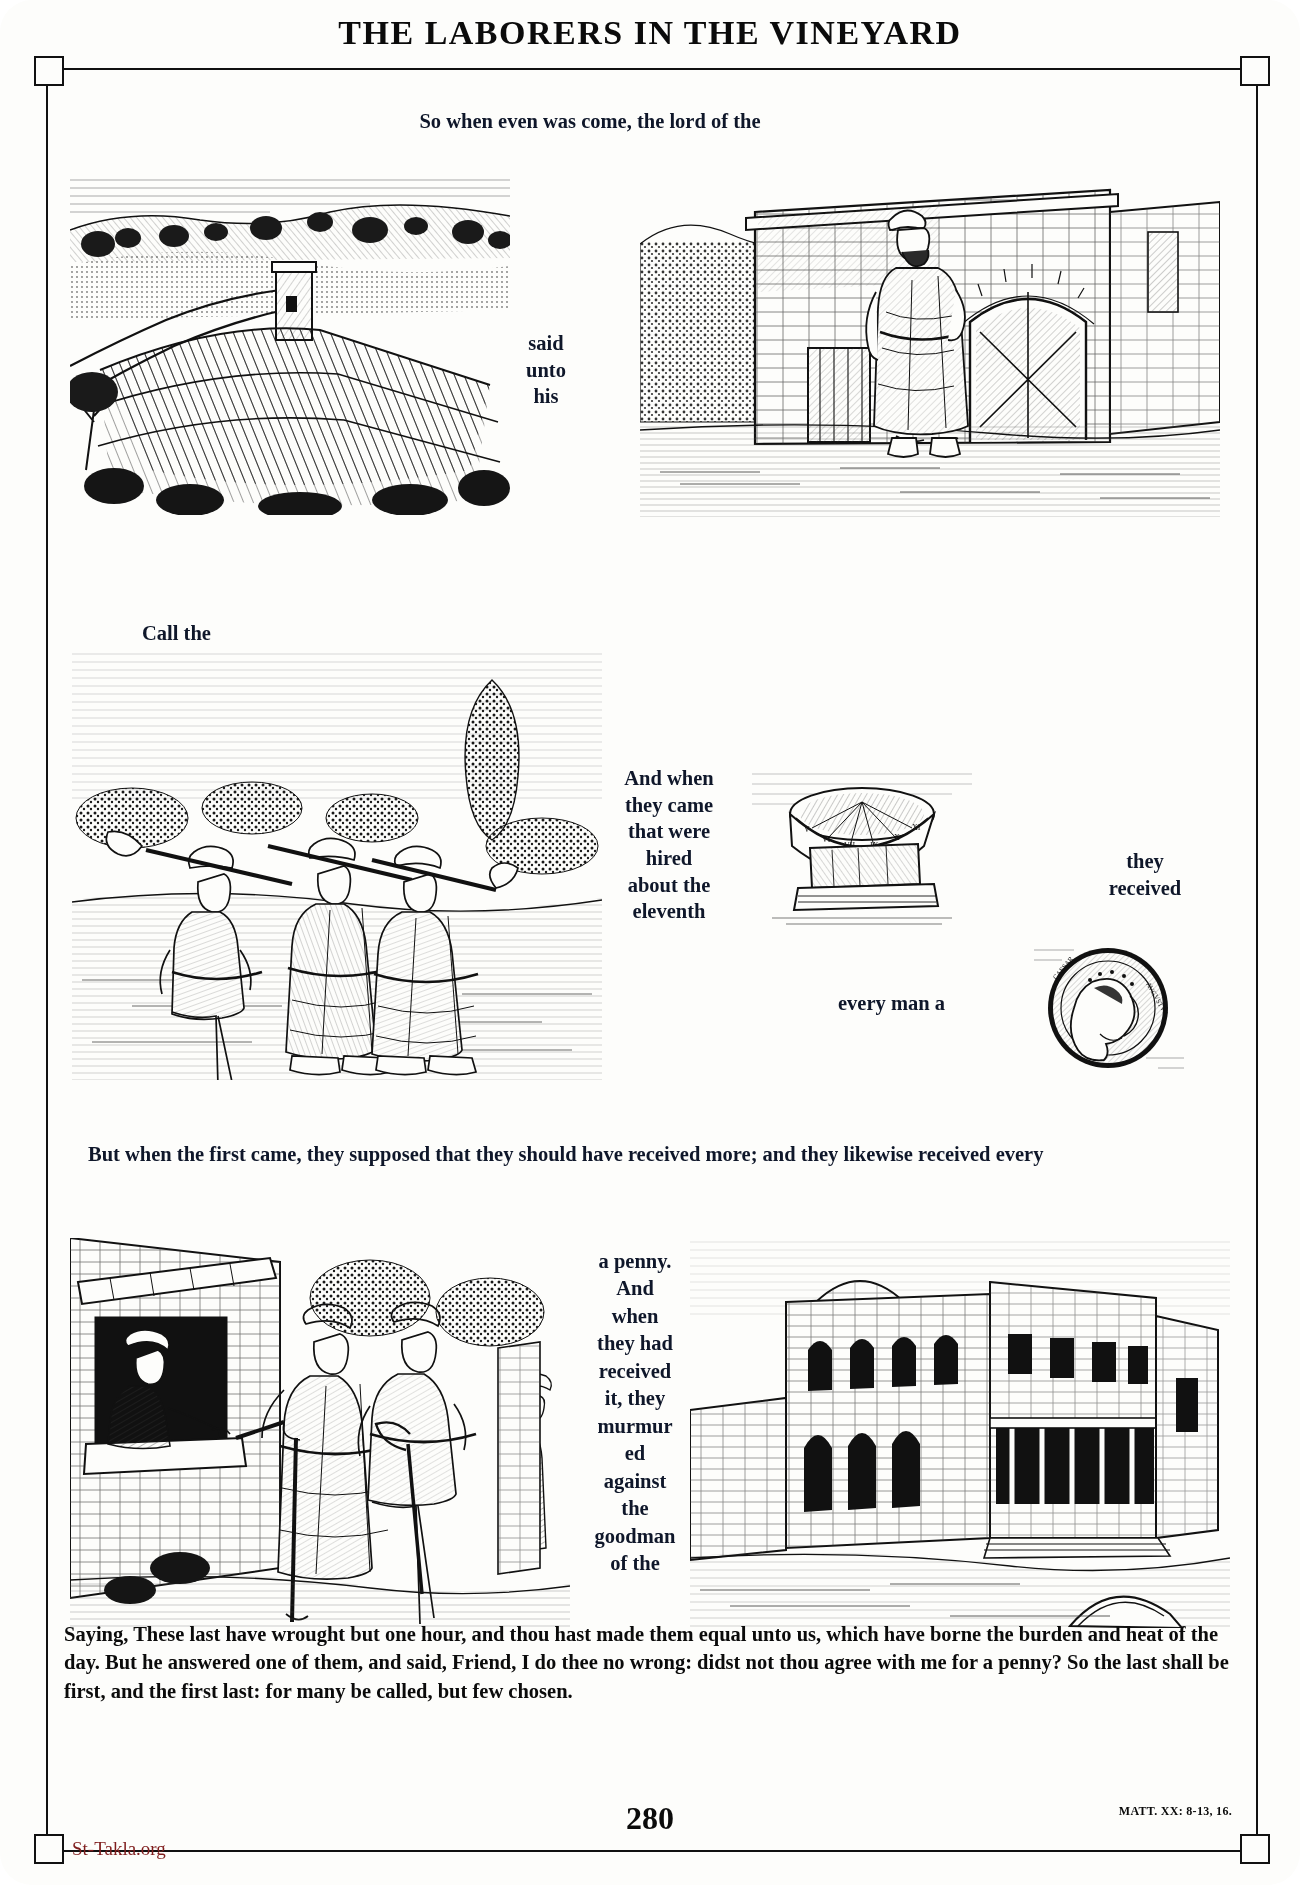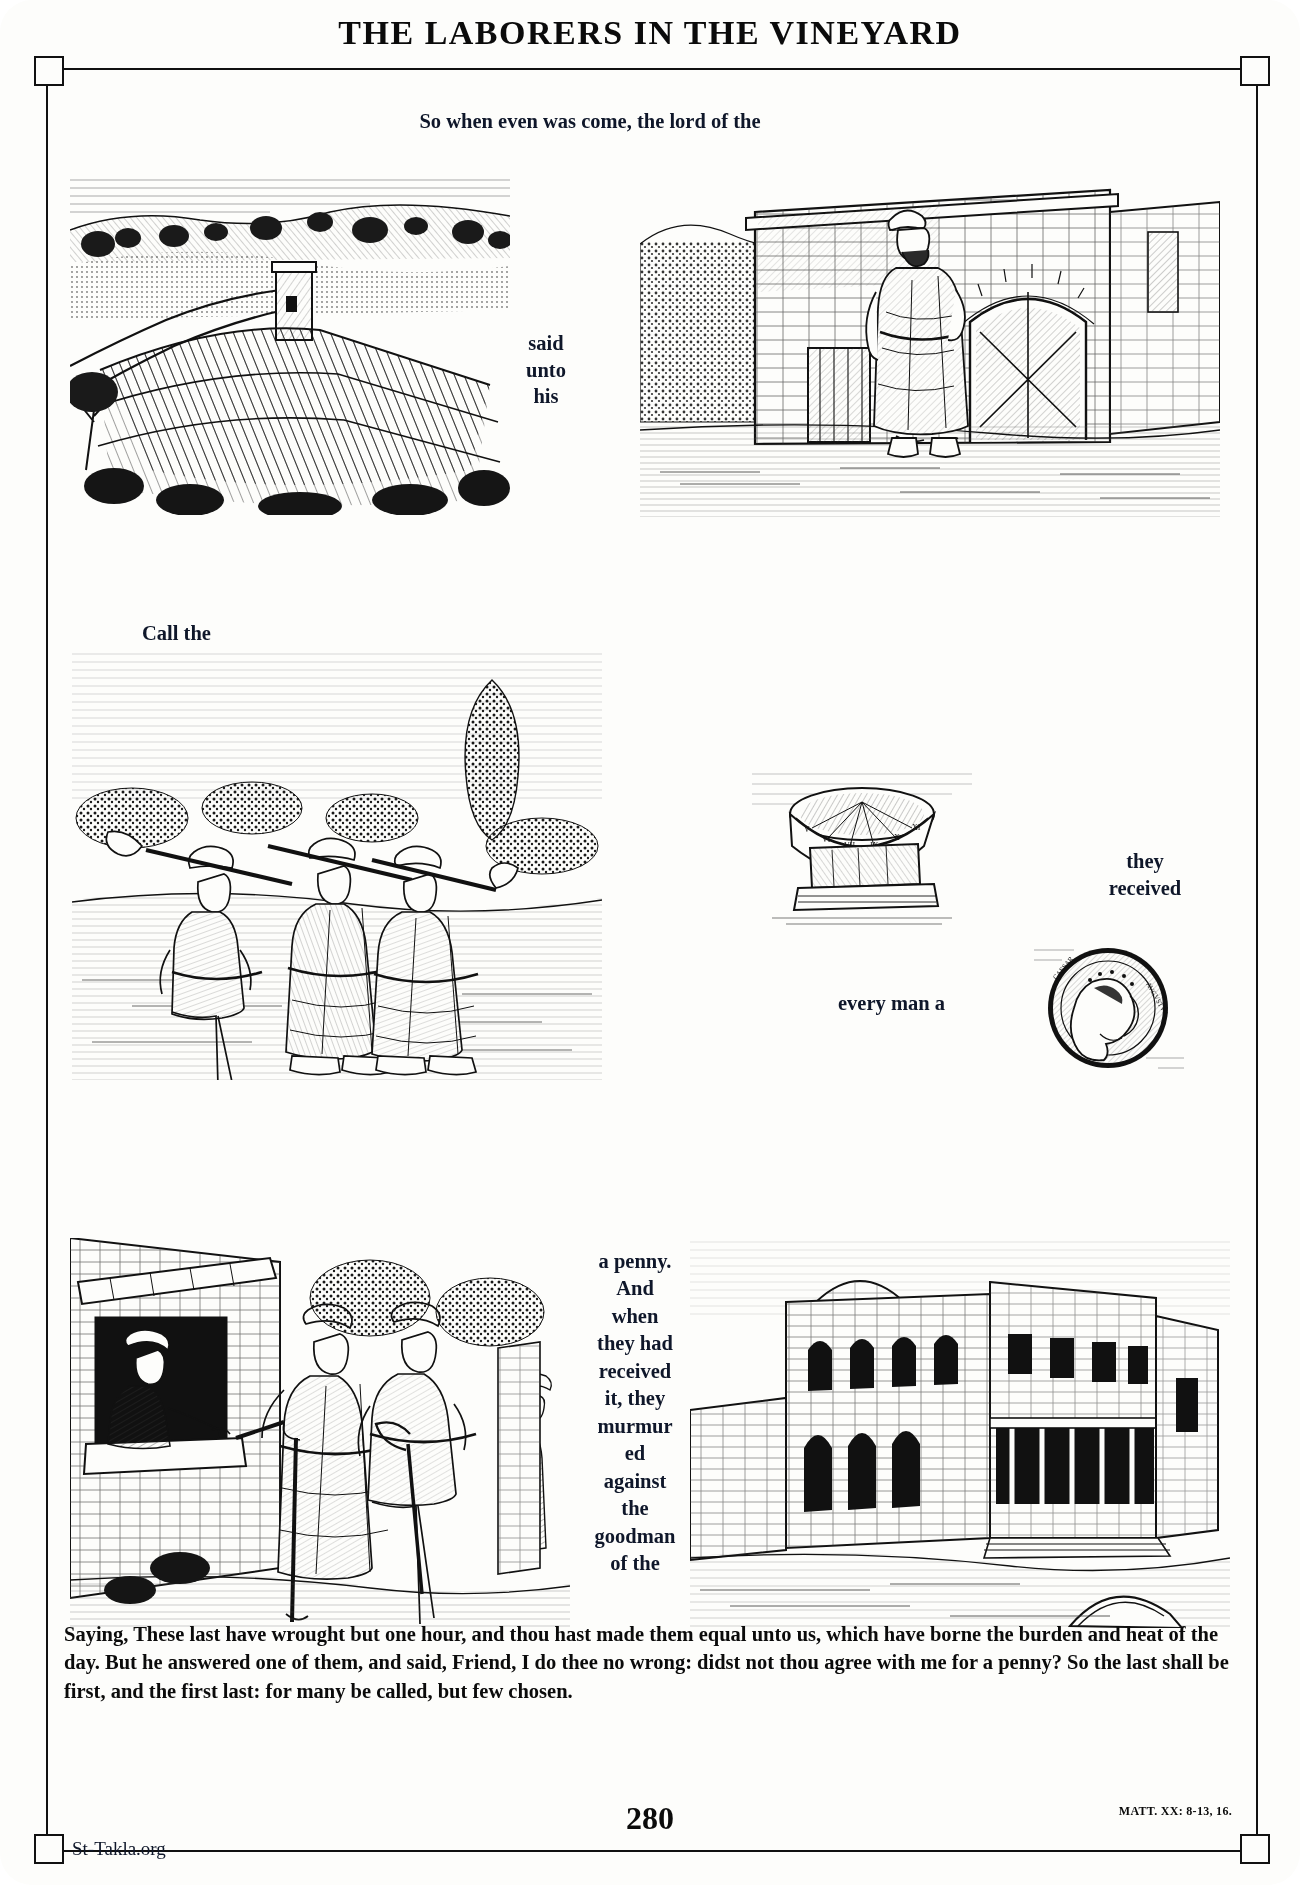--- a/index.html
+++ b/index.html
@@ -98,21 +98,21 @@
     font-size: 12px;
     font-weight: 700;
     letter-spacing: 0.3px;
   }
   .credit {
     position: absolute;
     left: 72px;
     top: 1838px;
     font-size: 19px;
     font-weight: 400;
-    color: #0f172a;
+    color: #7f1d1d;
     font-family: "Liberation Serif", serif;
   }
 </style>
 </head>
 <body>
 
 <div id="page">
 
   <div class="page-title">THE LABORERS IN THE VINEYARD</div>
 
@@ -373,20 +373,26 @@
         <path d="M306 406 l-2 14 q26 8 50 2 l-2 -14 z"></path>
         <path d="M358 406 l-2 14 q26 8 48 2 l-4 -14 z"></path>
 
         <path d="M300 210 L424 240" stroke="#111" stroke-width="4" fill="none"></path>
         <path d="M424 238 q18 -4 22 -20 q-14 -10 -26 0 q-6 8 4 20 z" fill="#fdfdfb"></path>
       </g>
     </svg>
   </div>
 
 
+  <div class="txt center" style="left:608px; top:765px; width:122px; white-space:pre-line;">And when
+they came
+that were
+hired
+about the
+eleventh</div>
 
   <div class="plate" style="left:752px; top:762px; width:220px; height:170px;">
     <svg width="220" height="170" viewBox="0 0 220 170" xmlns="http://www.w3.org/2000/svg">
       <defs>
         <pattern id="dialH" width="5" height="5" patternTransform="rotate(30)" patternUnits="userSpaceOnUse">
           <path d="M0 0 L0 5" stroke="#222" stroke-width="0.8"></path>
         </pattern>
         <pattern id="baseH" width="5" height="5" patternTransform="rotate(-35)" patternUnits="userSpaceOnUse">
           <path d="M0 0 L0 5" stroke="#333" stroke-width="0.7"></path>
         </pattern>
@@ -464,20 +470,21 @@
         <text x="22" y="42" transform="rotate(-50 22 42)">CAESAR</text>
         <text x="112" y="46" transform="rotate(60 112 46)">AVGVSTVS</text>
       </g>
 
       <g stroke="#555" stroke-width="0.5">
         <path d="M0 12 H40 M0 22 H28 M112 120 H150 M124 130 H150"></path>
       </g>
     </svg>
   </div>
 
+  <div class="txt" style="left:88px; top:1140px; width:1130px; line-height:1.42;">But when the first came, they supposed that they should have received more; and they likewise received every</div>
 
   <div class="plate" style="left:70px; top:1238px; width:500px; height:390px;">
     <svg width="500" height="390" viewBox="0 0 500 390" xmlns="http://www.w3.org/2000/svg">
       <defs>
         <pattern id="wallB" width="20" height="12" patternUnits="userSpaceOnUse">
           <path d="M0 0 H20 M0 12 H20 M10 0 V12" stroke="#333" stroke-width="0.8"></path>
         </pattern>
         <pattern id="darkH" width="4" height="4" patternTransform="rotate(45)" patternUnits="userSpaceOnUse">
           <path d="M0 0 L0 4" stroke="#111" stroke-width="1.6"></path>
         </pattern>

